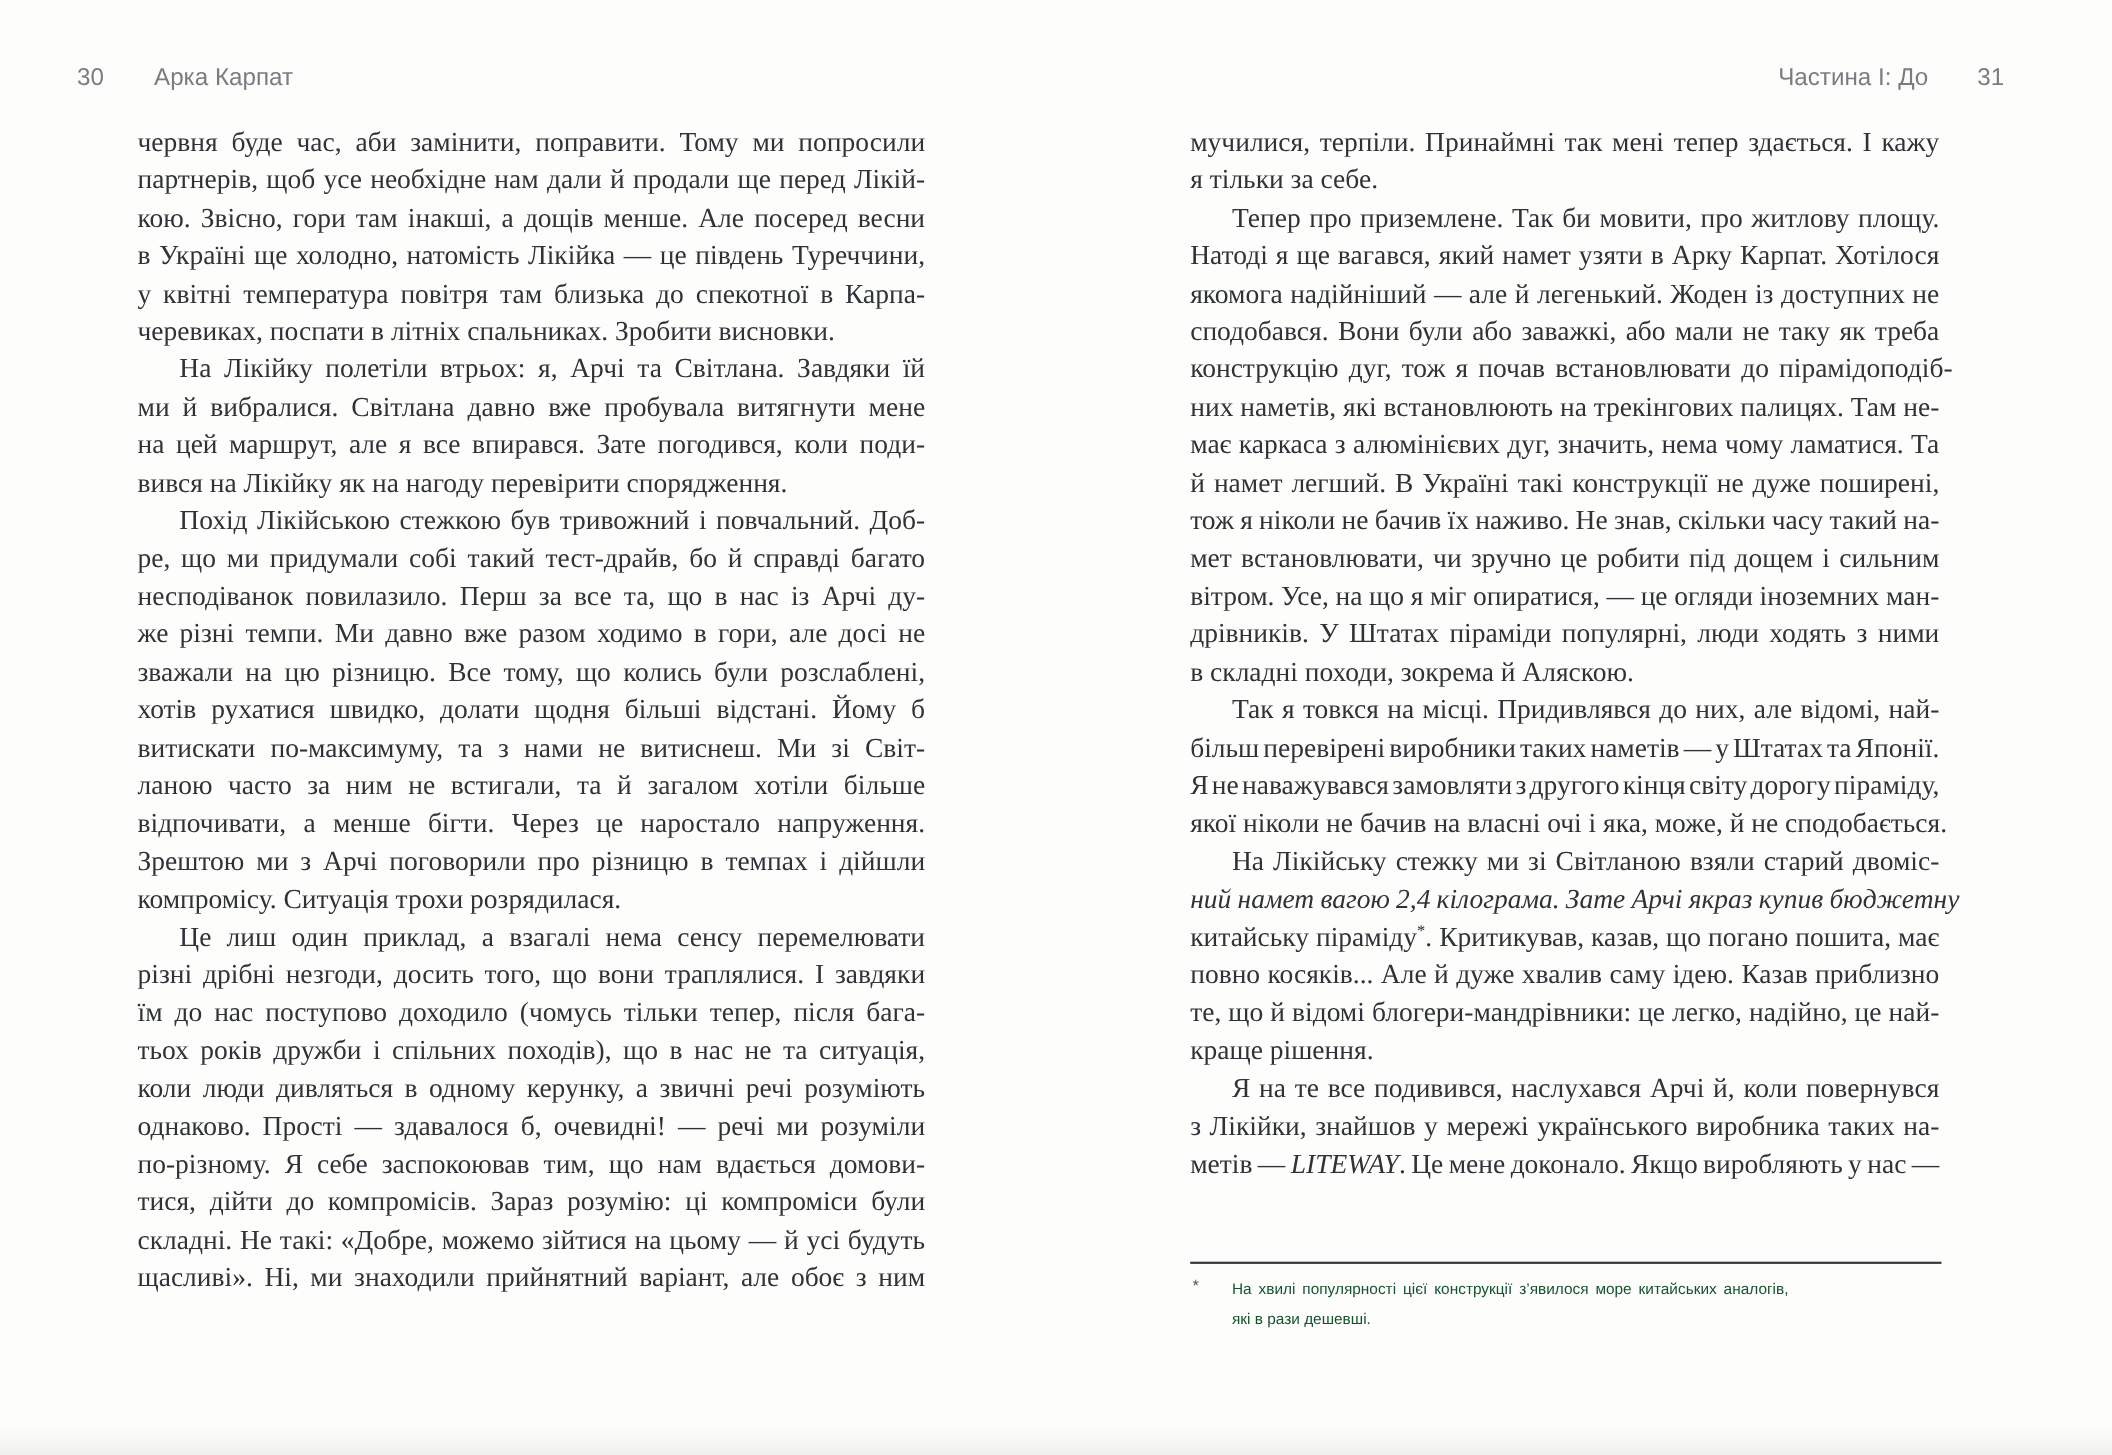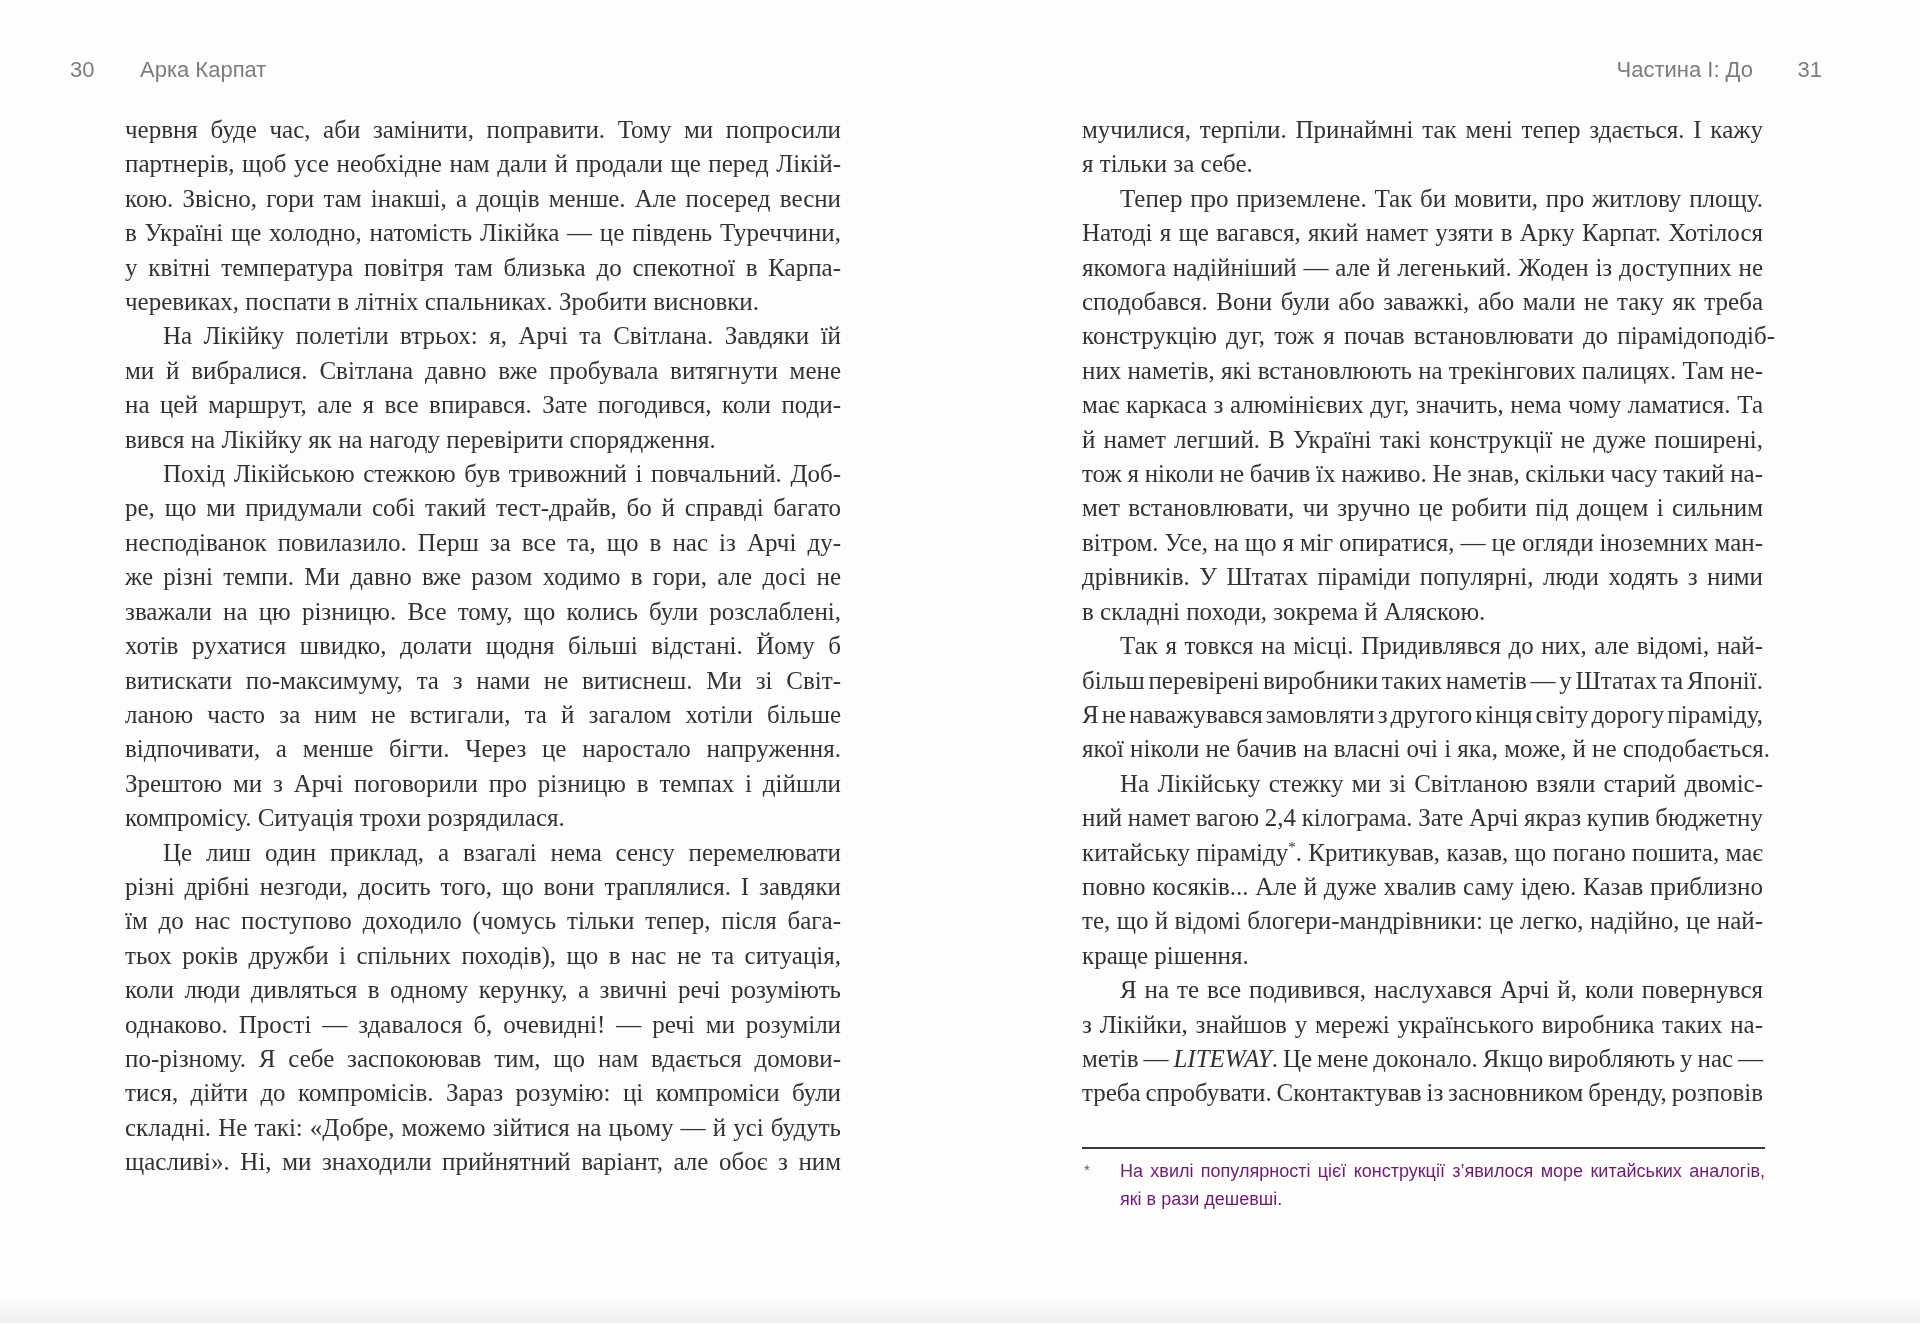--- a/index.html
+++ b/index.html
@@ -34,21 +34,21 @@
   
   .footnote{position:absolute;left:1082px;top:1147px;width:683px;}
   .fn-rule{border-top:2px solid #34383c;width:100%;height:0;margin:0 0 9px 0;}
   .fn-body{position:relative;padding-left:38px;}
   .fn-marker{
     position:absolute;left:2px;top:3px;
     font-family:"Liberation Sans",sans-serif;font-size:15px;color:#54585c;
   }
   .fn-line{
     font-family:"Liberation Sans",sans-serif;
-    font-size:18px;line-height:27.5px;color:#701a75;white-space:nowrap;
+    font-size:14px;line-height:27.5px;color:#14532d;white-space:nowrap;
   }
   .bottom-shade{
     position:absolute;left:0;bottom:0;width:100%;height:26px;
     background:linear-gradient(to bottom, rgba(120,120,115,0) 0%, rgba(120,120,115,0.10) 100%);
     pointer-events:none;
   }
 </style>
 </head>
 <body>
 
@@ -106,29 +106,28 @@
       <div class="para-line"><span class="inner" style="word-spacing: -0.549479px;">тож я ніколи не бачив їх наживо. Не знав, скільки часу такий на-</span></div>
       <div class="para-line"><span class="inner" style="word-spacing: 2.18924px;">мет встановлювати, чи зручно це робити під дощем і сильним</span></div>
       <div class="para-line"><span class="inner" style="word-spacing: -0.203125px;">вітром. Усе, на що я міг опиратися, — це огляди іноземних ман-</span></div>
       <div class="para-line"><span class="inner" style="word-spacing: 3.18945px;">дрівників. У Штатах піраміди популярні, люди ходять з ними</span></div>
       <div class="para-line final"><span class="inner">в складні походи, зокрема й Аляскою.</span></div>
       <div class="para-line indent"><span class="inner" style="word-spacing: 1.31406px; margin-top: 28px;">Так я товкся на місці. Придивлявся до них, але відомі, най-</span></div>
       <div class="para-line"><span class="inner" style="word-spacing: -2.55903px;">більш перевірені виробники таких наметів — у Штатах та Японії.</span></div>
       <div class="para-line"><span class="inner" style="word-spacing: -3.28299px;">Я не наважувався замовляти з другого кінця світу дорогу піраміду,</span></div>
       <div class="para-line final"><span class="inner">якої ніколи не бачив на власні очі і яка, може, й не сподобається.</span></div>
       <div class="para-line indent"><span class="inner" style="word-spacing: 1.98047px;">На Лікійську стежку ми зі Світланою взяли старий двоміс-</span></div>
-      <div class="para-line"><span class="inner" style="word-spacing: -0.595486px;">ний намет вагою 2,4 кілограма. Зате Арчі якраз купив бюджетну</span></div>
+      <div class="para-line"><span class="inner" style="word-spacing: -0.595486px; font-style: italic;">ний намет вагою 2,4 кілограма. Зате Арчі якраз купив бюджетну</span></div>
       <div class="para-line"><span class="inner" style="word-spacing: 0.0669643px;">китайську піраміду<sup>*</sup>. Критикував, казав, що погано пошита, має</span></div>
       <div class="para-line"><span class="inner" style="word-spacing: 0.486111px;">повно косяків... Але й дуже хвалив саму ідею. Казав приблизно</span></div>
       <div class="para-line"><span class="inner" style="word-spacing: 0.137153px;">те, що й відомі блогери-мандрівники: це легко, надійно, це най-</span></div>
       <div class="para-line final"><span class="inner">краще рішення.</span></div>
       <div class="para-line indent"><span class="inner" style="word-spacing: 1.68403px;">Я на те все подивився, наслухався Арчі й, коли повернувся</span></div>
       <div class="para-line"><span class="inner" style="word-spacing: 1.52539px;">з Лікійки, знайшов у мережі українського виробника таких на-</span></div>
       <div class="para-line"><span class="inner" style="word-spacing: -1.32656px;">метів — <i>LITEWAY</i>. Це мене доконало. Якщо виробляють у нас —</span></div>
-      <div class="para-line"><span class="inner" style="word-spacing: -1.40625px;">треба спробувати. Сконтактував із засновником бренду, розповів</span></div>
     </div>
 
   <div class="footnote">
     <div class="fn-rule"></div>
     <div class="fn-body">
       <span class="fn-marker">*</span>
       <div class="fn-lines">
           <div class="fn-line"><span class="inner" style="word-spacing: 2.36133px;">На хвилі популярності цієї конструкції з’явилося море китайських аналогів,</span></div>
           <div class="fn-line final"><span class="inner">які в рази дешевші.</span></div>
         </div>

